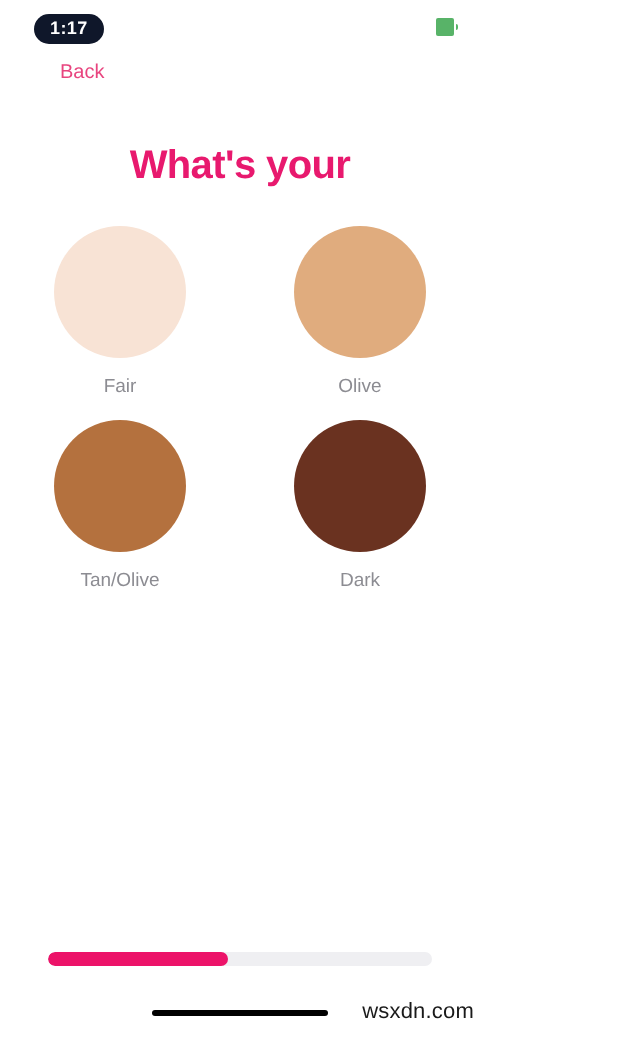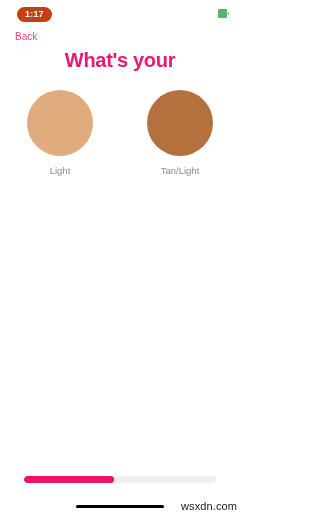--- a/index.html
+++ b/index.html
@@ -50,33 +50,33 @@
     top: 3px;
     width: 1px;
     height: 3px;
     background: #58B368;
     border-radius: 0 1px 1px 0;
   }
 
   
   .back-row {
     height: 22px;
-    padding-left: 15px;
+    padding-left: 30px;
   }
   .back-link {
     color: #E8457F;
     font-size: 10px;
     line-height: 22px;
     display: inline-block;
     cursor: pointer;
   }
 
   
   .title {
-    margin: 0 0 0 0;
+    margin: 23px 0 0 0;
     text-align: center;
     color: #E8196E;
     font-size: 20px;
     font-weight: bold;
     line-height: 25px;
     letter-spacing: -0.3px;
   }
   .title .line { display: block; }
 
   
@@ -143,40 +143,48 @@
     font-size: 11px;
     color: #1A1A1A;
     letter-spacing: 0.1px;
     margin-top: 31px;
   }
 </style>
 </head>
 <body>
 
 <div class="status-bar">
-  <div class="time-pill" style="background: #c2410c;">1:17</div>
+  <div class="time-pill" style="background: #0f172a;">1:17</div>
   <div class="battery" style="background: rgb(88, 179, 104);"></div>
 </div>
 
 <div class="back-row">
   <span class="back-link" style="color: rgb(232, 69, 127);">Back</span>
 </div>
 
 <h1 class="title" style="color: rgb(232, 25, 110);">
   <span class="line">What's your</span>
 </h1>
 
 <div class="tone-grid">
   <div class="tone-cell">
+    <div class="swatch" style="background: rgb(248, 227, 213);"></div>
+    <div class="tone-label">Fair</div>
+  </div>
+  <div class="tone-cell">
     <div class="swatch" style="background: rgb(224, 172, 126);"></div>
-    <div class="tone-label">Light</div>
+    <div class="tone-label">Olive</div>
   </div>
   <div class="tone-cell">
     <div class="swatch" style="background: rgb(180, 113, 62);"></div>
-    <div class="tone-label">Tan/Light</div>
+    <div class="tone-label">Tan/Olive</div>
+  </div>
+  <div class="tone-cell">
+    <div class="swatch" style="background: rgb(106, 50, 32);"></div>
+    <div class="tone-label">Dark</div>
   </div>
 </div>
 
 <div class="progress-wrap">
   <div class="progress-track" style="background: rgb(239, 239, 242);">
     <div class="progress-fill" style="width: 47%; background: rgb(236, 19, 105);"></div>
   </div>
 </div>
 
 <div class="home-indicator"></div>

